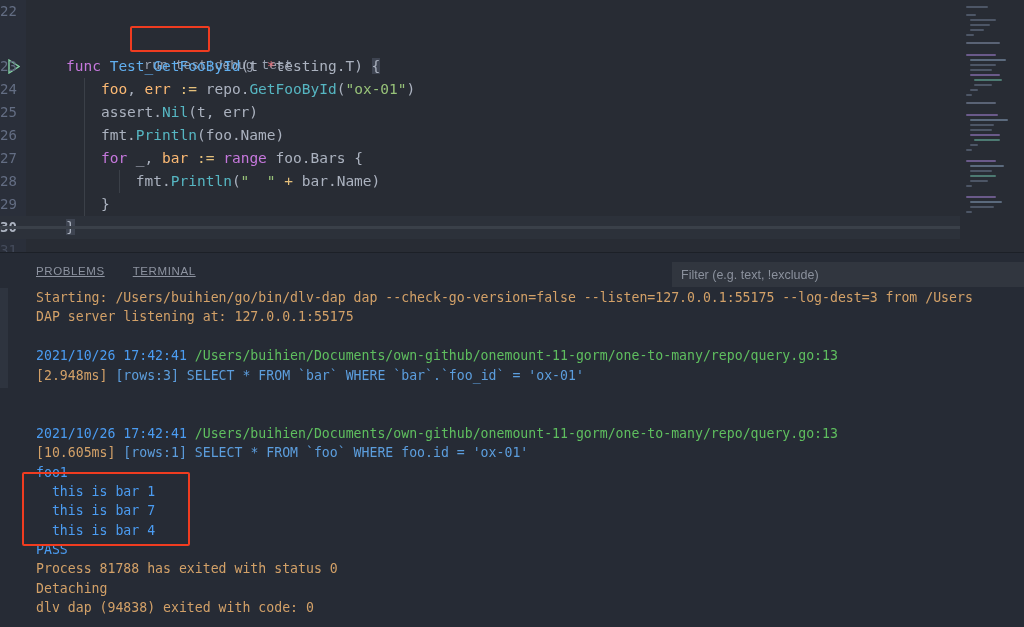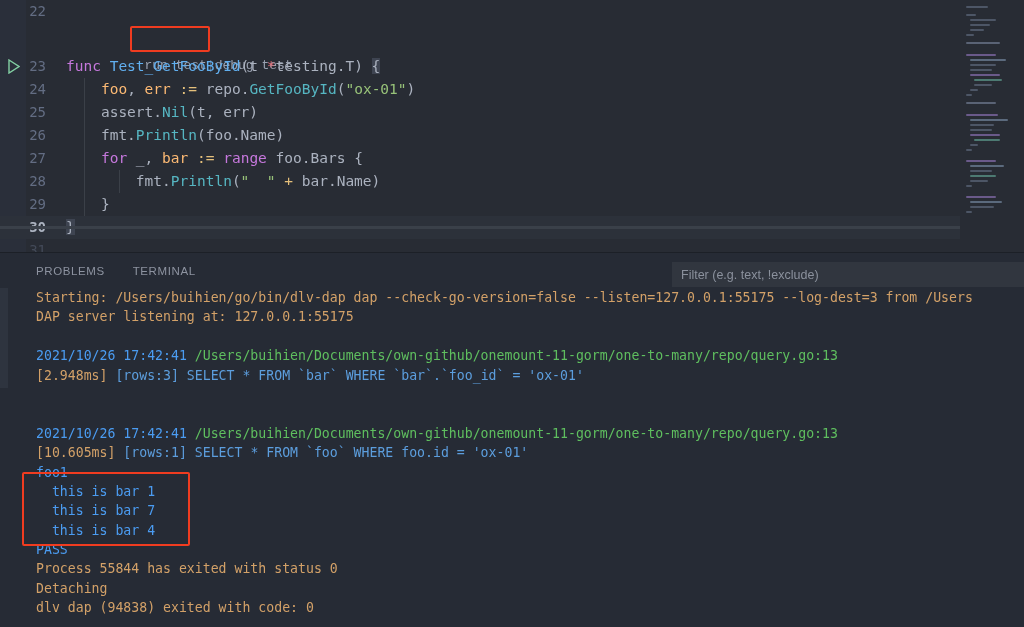--- a/index.html
+++ b/index.html
@@ -21,21 +21,21 @@
     background: #2a2f3a;
   }
   .code-area {
     position: absolute; left: 0; top: 0; width: 1024px; height: 252px;
     font-family: "DejaVu Sans Mono", monospace;
     font-size: 14.5px; line-height: 23px;
   }
   .row { position: relative; height: 23px; white-space: pre; }
   .gutter {
     position: absolute; left: 0; top: 0; width: 56px; height: 23px;
-    text-align: right; color: #636d83; font-size: 14px; line-height: 23px;
+    color: #636d83; font-size: 14px; line-height: 23px;
     padding-right: 10px;
   }
   .gutter.cur { color: #abb2bf; font-weight: bold; }
   .play-tri {
     position: absolute; left: 7px; top: 55px; width: 13px; height: 15px;
   }
   .codetext {
     position: absolute; left: 66px; top: 0; line-height: 23px;
     color: #abb2bf;
   }
@@ -98,21 +98,21 @@
     position: absolute; left: 0; top: 0; width: 1024px; height: 35px;
   }
   #tabs {
     position: absolute; left: 22px; top: 0; height: 35px;
     display: flex; align-items: center; gap: 0px;
   }
   .tab {
     font-family: "Liberation Sans", sans-serif;
     font-size: 11.5px; letter-spacing: .6px;
     color: #8d93a0; padding: 0 14px; height: 35px;
-    display: flex; align-items: center; position: relative; cursor: pointer;
+    display: flex; align-items: center; position: relative; cursor: pointer; text-decoration: underline;
   }
   .tab.active { color: #e7eaf0; font-weight: bold; }
   .tab.active::after {
     content: ""; position: absolute; left: 12px; right: 12px; bottom: 5px;
     height: 1.5px; background: #e7eaf0;
   }
   #filter-input {
     position: absolute; left: 672px; top: 262px; width: 352px; height: 25px;
     background: #31363f; border: none; outline: none;
     color: #cfd3da; font-family: "Liberation Sans", sans-serif;
@@ -289,21 +289,21 @@
       <div class="cline blank"></div>
 
       <div class="cline"><span class="c-blue">2021/10/26 17:42:41 </span><span class="c-green">/Users/buihien/Documents/own-github/onemount-11-gorm/one-to-many/repo/query.go:13</span></div>
       <div class="cline"><span class="c-orange">[10.605ms] </span><span class="c-ltblue">[rows:1] SELECT * FROM `foo` WHERE foo.id = 'ox-01'</span></div>
 
       <div class="cline c-blue">foo1</div>
       <div class="cline c-blue">  this is bar 1</div>
       <div class="cline c-blue">  this is bar 7</div>
       <div class="cline c-blue">  this is bar 4</div>
       <div class="cline c-blue">PASS</div>
-      <div class="cline c-orange">Process 55844 has exited with status 0</div>
+      <div class="cline c-orange">Process 81788 has exited with status 0</div>
       <div class="cline c-orange">Detaching</div>
       <div class="cline c-orange">dlv dap (94838) exited with code: 0</div>
     </div>
   </div>
 
   <input id="filter-input" type="text" placeholder="Filter (e.g. text, !exclude)" style="">
 
   <div id="redbox-output"></div>
 </div>
 

